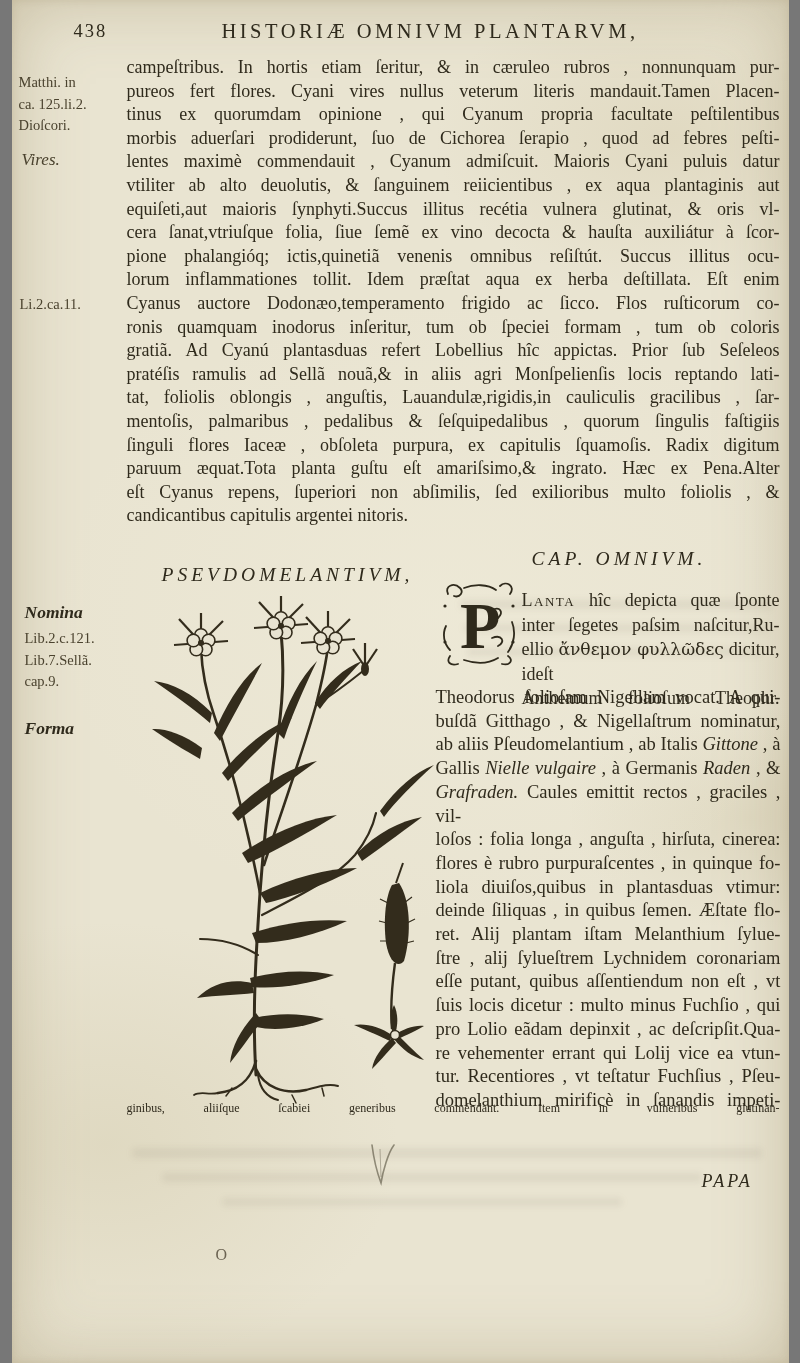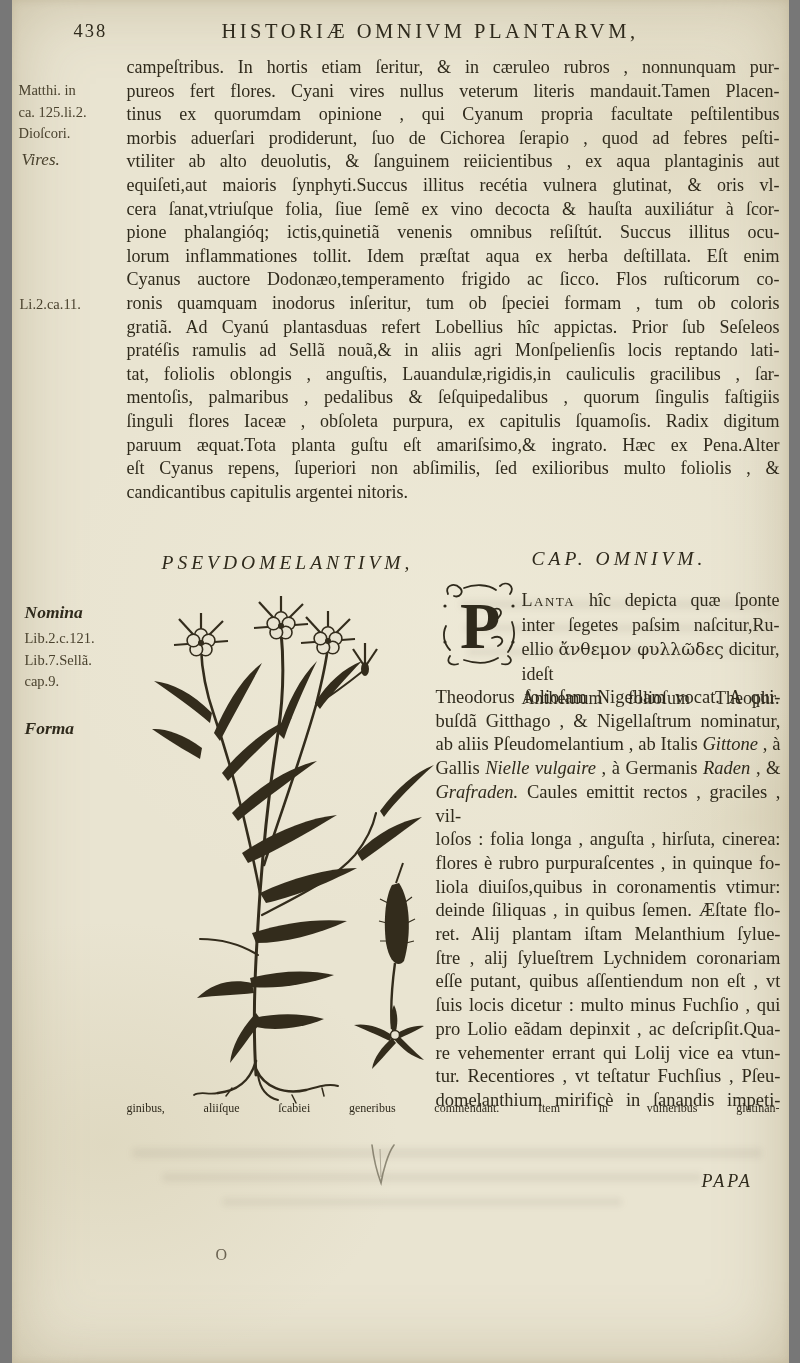--- a/index.html
+++ b/index.html
@@ -55,53 +55,54 @@
   <div class="bleed" style="left:448px;top:600px;width:312px;height:9px;"></div>
   <div class="bleed" style="left:452px;top:624px;width:305px;height:8px;"></div>
   <div class="bleed" style="left:455px;top:648px;width:295px;height:8px;"></div>
   <div class="bleed" style="left:120px;top:1148px;width:630px;height:10px;"></div>
   <div class="bleed" style="left:150px;top:1173px;width:540px;height:9px;"></div>
   <div class="bleed" style="left:210px;top:1198px;width:400px;height:8px;"></div>
 
   <div class="abs page-number" style="left:62px;top:21px;">438</div>
   <div class="abs running-title" style="left:130px;right:70px;top:20px;">HISTORIÆ OMNIVM PLANTARVM,</div>
 
-  <div class="abs mnote" style="left:7px;top:80px;width:106px;">
+  <div class="abs mnote" style="left:7px;top:72px;width:106px;">
       <div class="tline">Matthi. in</div>
       <div class="tline">ca. 125.li.2.</div>
       <div class="tline">Dioſcori.</div>
     </div>
   <div class="abs mnote-italic" style="left:10px;top:150px;">Vires.</div>
   <div class="abs mnote" style="left:8px;top:294px;">Li.2.ca.11.</div>
 
   <div class="abs para" style="left:115px;top:56px;width:653px;">
       <div class="tline">campeſtribus. In hortis etiam ſeritur, &amp; in cæruleo rubros , nonnunquam pur-</div>
       <div class="tline">pureos fert flores. Cyani vires nullus veterum literis mandauit.Tamen Placen-</div>
       <div class="tline">tinus ex quorumdam opinione , qui Cyanum propria facultate peſtilentibus</div>
       <div class="tline">morbis aduerſari prodiderunt, ſuo de Cichorea ſerapio , quod ad febres peſti-</div>
+      <div class="tline">lentes maximè commendauit , Cyanum admiſcuit. Maioris Cyani puluis datur</div>
       <div class="tline">vtiliter ab alto deuolutis, &amp; ſanguinem reiicientibus , ex aqua plantaginis aut</div>
       <div class="tline">equiſeti,aut maioris ſynphyti.Succus illitus recétia vulnera glutinat, &amp; oris vl-</div>
       <div class="tline">cera ſanat,vtriuſque folia, ſiue ſemẽ ex vino decocta &amp; hauſta auxiliátur à ſcor-</div>
       <div class="tline">pione phalangióq; ictis,quinetiã venenis omnibus reſiſtút. Succus illitus ocu-</div>
       <div class="tline">lorum inflammationes tollit. Idem præſtat aqua ex herba deſtillata. Eſt enim</div>
       <div class="tline">Cyanus auctore Dodonæo,temperamento frigido ac ſicco. Flos ruſticorum co-</div>
       <div class="tline">ronis quamquam inodorus inſeritur, tum ob ſpeciei formam , tum ob coloris</div>
       <div class="tline">gratiã. Ad Cyanú plantasduas refert Lobellius hîc appictas. Prior ſub Seſeleos</div>
       <div class="tline">pratéſis ramulis ad Sellã nouã,&amp; in aliis agri Monſpelienſis locis reptando lati-</div>
       <div class="tline">tat, foliolis oblongis , anguſtis, Lauandulæ,rigidis,in cauliculis gracilibus , ſar-</div>
       <div class="tline">mentoſis, palmaribus , pedalibus &amp; ſeſquipedalibus , quorum ſingulis faſtigiis</div>
       <div class="tline">ſinguli flores Iaceæ , obſoleta purpura, ex capitulis ſquamoſis. Radix digitum</div>
       <div class="tline">paruum æquat.Tota planta guſtu eſt amariſsimo,&amp; ingrato. Hæc ex Pena.Alter</div>
       <div class="tline">eſt Cyanus repens, ſuperiori non abſimilis, ſed exilioribus multo foliolis , &amp;</div>
       <div class="tline">
         <span class="nj">candicantibus capitulis argentei nitoris.</span>
       </div>
     </div>
 
-  <div class="abs heading" style="left:150px;top:552px;">PSEVDOMELANTIVM,</div>
+  <div class="abs heading" style="left:150px;top:564px;">PSEVDOMELANTIVM,</div>
   <div class="abs heading" style="left:520px;top:548px;">CAP. OMNIVM.</div>
 
   <div class="abs mnote-title" style="left:13px;top:602px;">Nomina</div>
   <div class="abs mnote" style="left:13px;top:628px;width:100px;">
       <div class="tline">Lib.2.c.121.</div>
       <div class="tline">Lib.7.Sellã.</div>
       <div class="tline">cap.9.</div>
     </div>
   <div class="abs mnote-title" style="left:13px;top:718px;">Forma</div>
 
@@ -236,21 +237,21 @@
     </div>
 
   <div class="abs colB" style="left:424px;top:686px;width:345px;">
       <div class="tline">Theodorus folioſam Nigellam vocat. A qui-</div>
       <div class="tline">buſdã Gitthago , &amp; Nigellaſtrum nominatur,</div>
       <div class="tline">ab aliis Pſeudomelantium , ab Italis <i>Gittone</i> , à</div>
       <div class="tline">Gallis <i>Nielle vulgaire</i> , à Germanis <i>Raden</i> , &amp;</div>
       <div class="tline"><i>Grafraden.</i> Caules emittit rectos , graciles , vil-</div>
       <div class="tline">loſos : folia longa , anguſta , hirſuta, cinerea:</div>
       <div class="tline">flores è rubro purpuraſcentes , in quinque fo-</div>
-      <div class="tline">liola diuiſos,quibus in coronamentis vtimur:</div>
+      <div class="tline">liola diuiſos,quibus in plantasduas vtimur:</div>
       <div class="tline">deinde ſiliquas , in quibus ſemen. Æſtate flo-</div>
       <div class="tline">ret.  Alij plantam iſtam Melanthium ſylue-</div>
       <div class="tline">ſtre , alij ſylueſtrem Lychnidem coronariam</div>
       <div class="tline">eſſe putant, quibus aſſentiendum non eſt , vt</div>
       <div class="tline">ſuis locis dicetur : multo minus Fuchſio , qui</div>
       <div class="tline">pro Lolio eãdam depinxit , ac deſcripſit.Qua-</div>
       <div class="tline">re vehementer errant qui Lolij vice ea vtun-</div>
       <div class="tline">tur.  Recentiores , vt teſtatur Fuchſius , Pſeu-</div>
       <div class="tline">domelanthium mirificè in ſanandis impeti-</div>
     </div>

